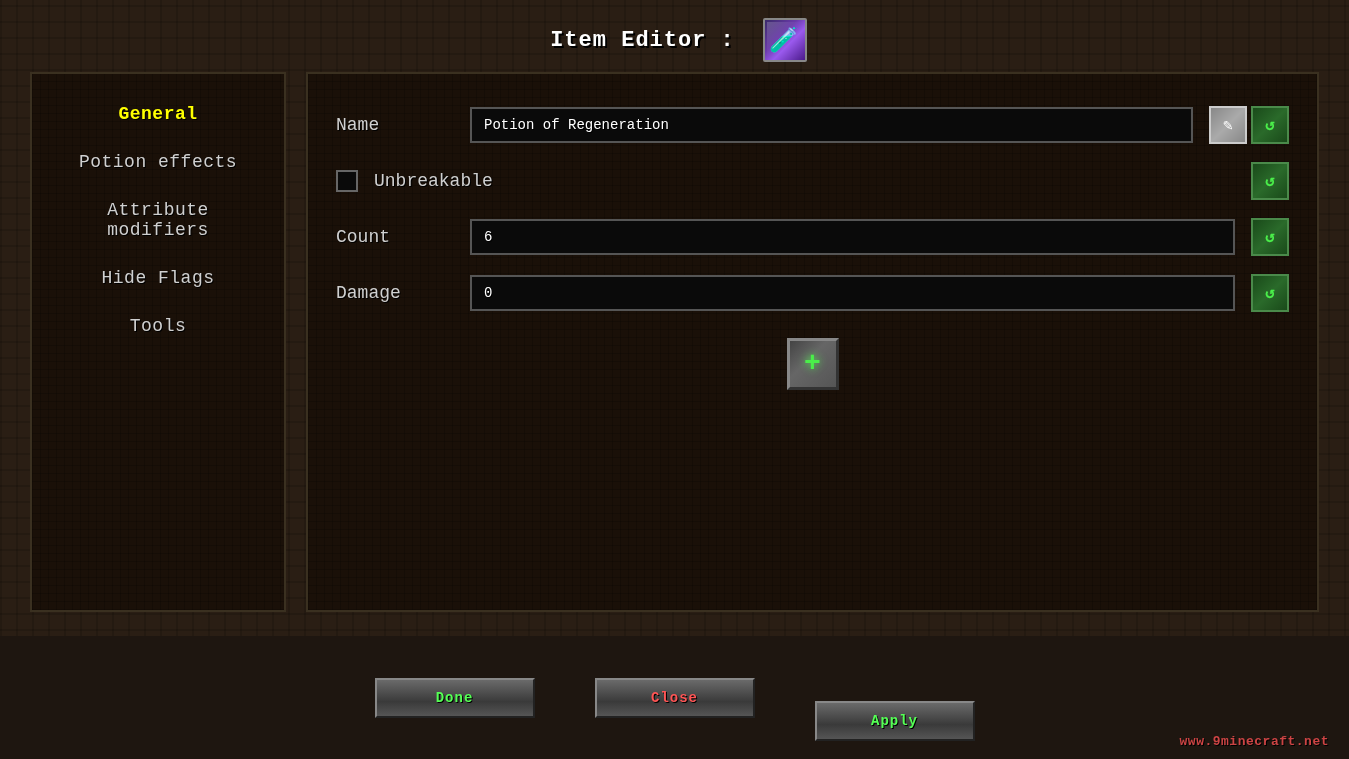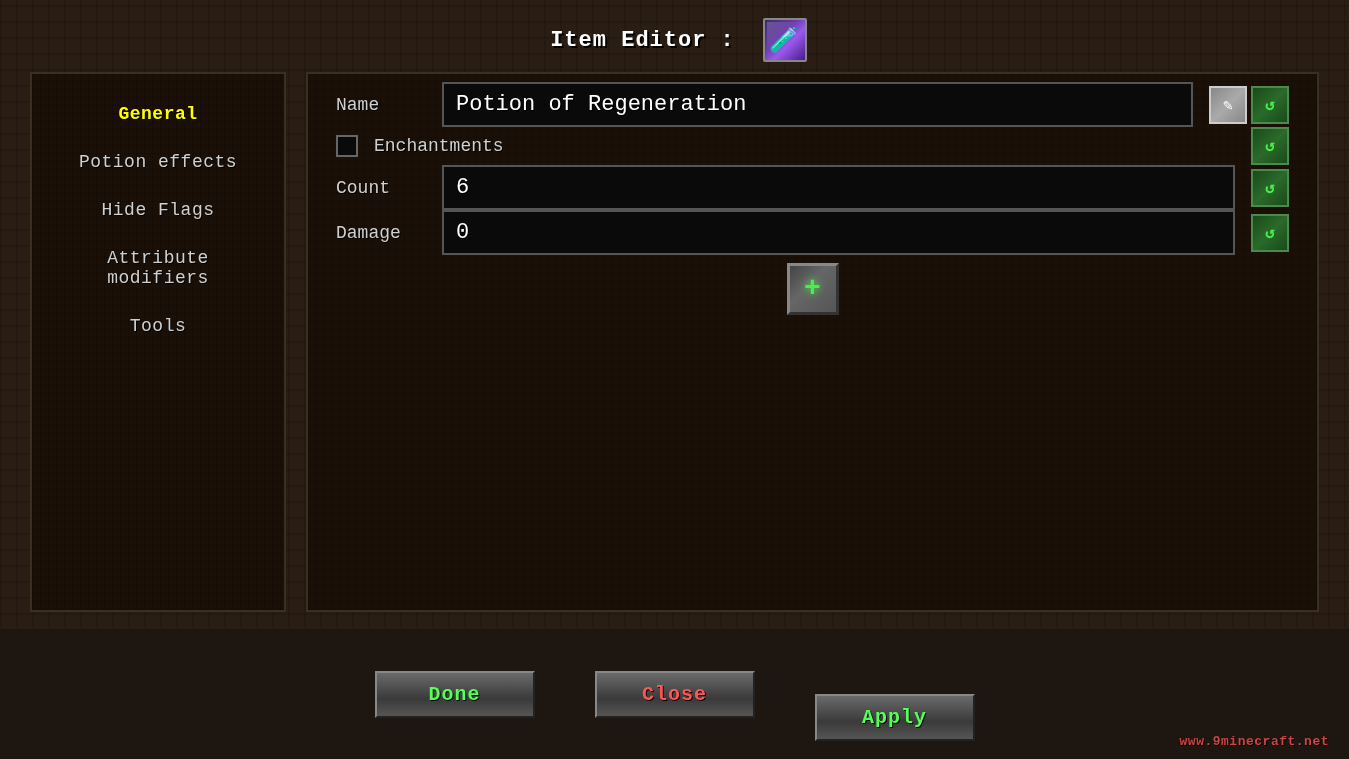--- a/index.html
+++ b/index.html
@@ -98,23 +98,24 @@
     }
 
     
     .content-area {
       flex: 1;
       background-color: #1a1008;
       background-image:
         repeating-linear-gradient(0deg, rgba(0,0,0,0.2) 0px, rgba(0,0,0,0.2) 1px, transparent 1px, transparent 8px),
         repeating-linear-gradient(90deg, rgba(0,0,0,0.2) 0px, rgba(0,0,0,0.2) 1px, transparent 1px, transparent 8px);
       border: 2px solid #3a3020;
-      padding: 8px 28px;
+      padding: 32px 28px;
       display: flex;
       flex-direction: column;
+      gap: 18px;
       min-height: 460px;
       max-height: 540px;
     }
 
     .field-row {
       display: flex;
       align-items: center;
       gap: 16px;
     }
 
@@ -124,24 +125,25 @@
       text-shadow: 1px 1px 0 #000;
       min-width: 90px;
     }
 
     .field-input {
       flex: 1;
       background: #0a0a0a;
       border: 2px solid #555;
       color: #ffffff;
       font-family: 'Courier New', Courier, monospace;
-      font-size: 22px;
+      font-size: 14px;
       padding: 8px 12px;
       outline: none;
       text-shadow: 1px 1px 0 #000;
+      margin-left: 28px;
     }
 
     .icon-btn {
       width: 38px;
       height: 38px;
       background: linear-gradient(135deg, #1a4a1a 0%, #2a6a2a 50%, #1a4a1a 100%);
       border: 2px solid #4a8a4a;
       display: flex;
       align-items: center;
       justify-content: center;
@@ -218,21 +220,21 @@
       align-items: center;
       padding: 18px 30px;
       gap: 60px;
       background-color: #1e1610;
     }
 
     .bottom-btn {
       min-width: 160px;
       padding: 10px 30px;
       font-family: 'Courier New', Courier, monospace;
-      font-size: 20px;
+      font-size: 14px;
       font-weight: bold;
       text-align: center;
       cursor: pointer;
       border: none;
       letter-spacing: 1px;
       text-shadow: 1px 1px 0 #000;
       background: linear-gradient(to bottom, #6a6a6a 0%, #4a4a4a 40%, #3a3a3a 60%, #555 100%);
       border-top: 2px solid #888;
       border-left: 2px solid #888;
       border-bottom: 2px solid #222;
@@ -283,43 +285,43 @@
   <div class="title-icon">
     <span class="potion-icon">🧪</span>
   </div>
 </div>
 
 <div class="main-container">
 
   <div class="sidebar">
     <div class="sidebar-item active">General</div>
     <div class="sidebar-item">Potion effects</div>
+    <div class="sidebar-item">Attribute modifiers</div>
     <div class="sidebar-item">Hide Flags</div>
-    <div class="sidebar-item">Attribute modifiers</div>
     <div class="sidebar-item">Tools</div>
   </div>
 
   <div class="content-area">
 
     <div class="field-row">
       <span class="field-label">Name</span>
       <input class="field-input" type="text" value="Potion of Regeneration" style="">
       <div class="field-actions">
         <div class="icon-btn icon-btn-white" title="Clear">
           <span class="arrows">✎</span>
         </div>
         <div class="icon-btn" title="Reset">
           <span class="arrows">↺</span>
         </div>
       </div>
     </div>
 
     <div class="field-row">
       <div class="mc-checkbox"></div>
-      <span class="checkbox-label">Enchantments</span>
+      <span class="checkbox-label">Unbreakable</span>
       <div style="flex:1"></div>
       <div class="icon-btn" title="Reset">
         <span class="arrows">↺</span>
       </div>
     </div>
 
     <div class="field-row">
       <span class="field-label">Count</span>
       <input class="field-input" type="text" value="6" style="">
       <div class="field-actions">

